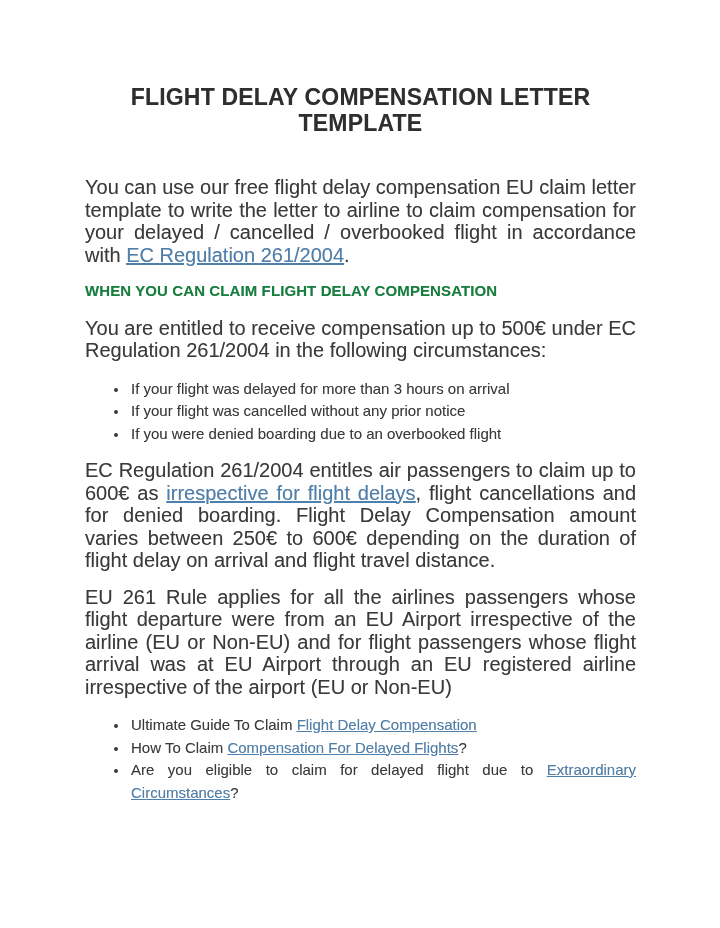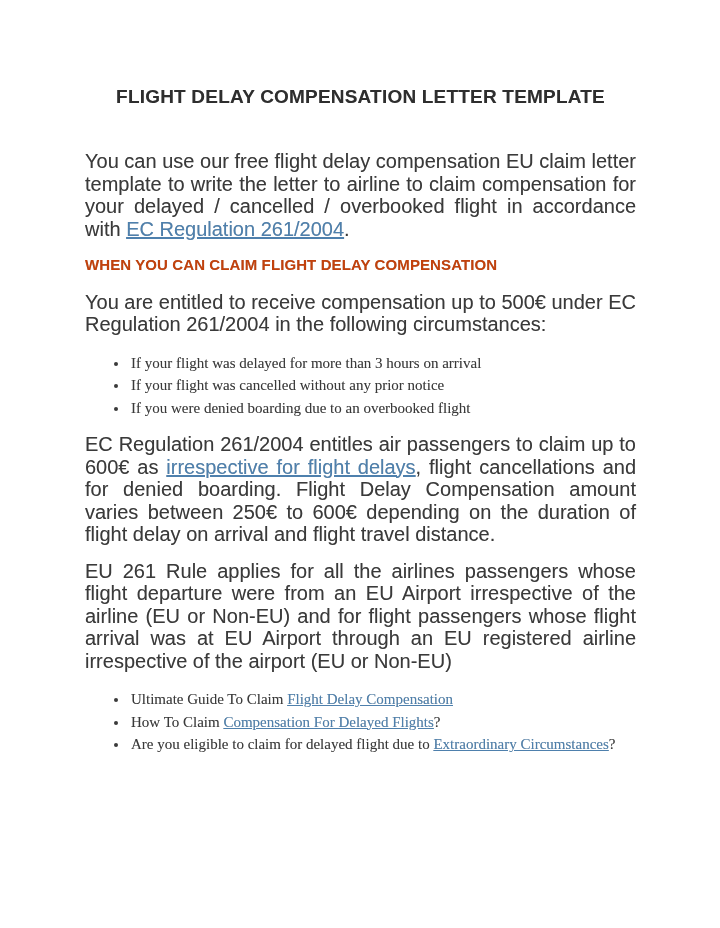--- a/index.html
+++ b/index.html
@@ -13,48 +13,47 @@
     font-family: "Liberation Sans", "DejaVu Sans", sans-serif;
     color: #3a3a3a;
     position: relative;
     overflow: hidden;
   }
   .doc {
     padding: 84px 84px 0 85px;
     text-shadow: 0 0 0.6px rgba(70,70,70,0.35);
   }
   .title {
-    font-size: 19px;
+    font-size: 23px;
     font-weight: bold;
     color: #2e2e2e;
     text-align: center;
     line-height: 26px;
     margin: 0 0 40px 0;
     letter-spacing: 0.2px;
   }
   p.para {
     font-size: 20px;
     line-height: 22.5px;
     text-align: justify;
     margin: 0 0 14px 0;
   }
   h2.sect {
     font-size: 15px;
     font-weight: bold;
-    color: #c2410c;
+    color: #15803d;
     line-height: 22.5px;
     text-align: justify;
     margin: 0 0 14px 0;
     letter-spacing: 0.1px;
   }
   ul.bullets {
     margin: 16px 0 14px 0;
     padding: 0 0 0 44px;
     list-style: disc;
-    font-family: Liberation Serif, serif;
   }
   ul.bullets li {
     font-size: 15px;
     line-height: 22.5px;
     text-align: justify;
     padding-left: 2px;
   }
   ul.bullets li::marker {
     color: #3a3a3a;
     font-size: 13px;

